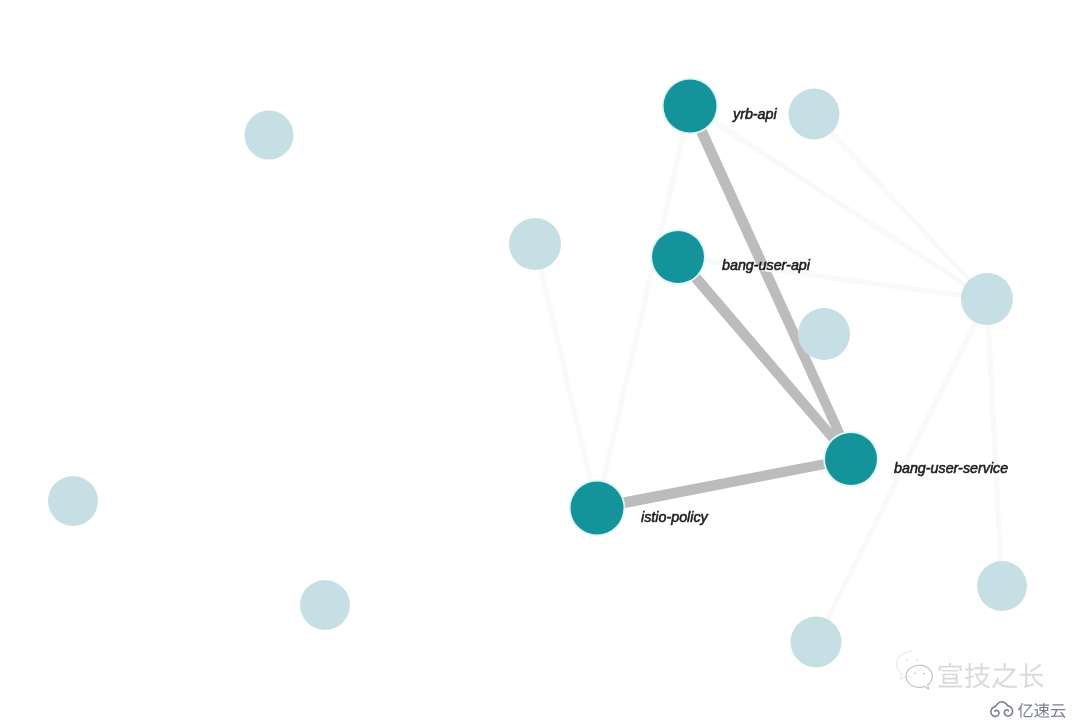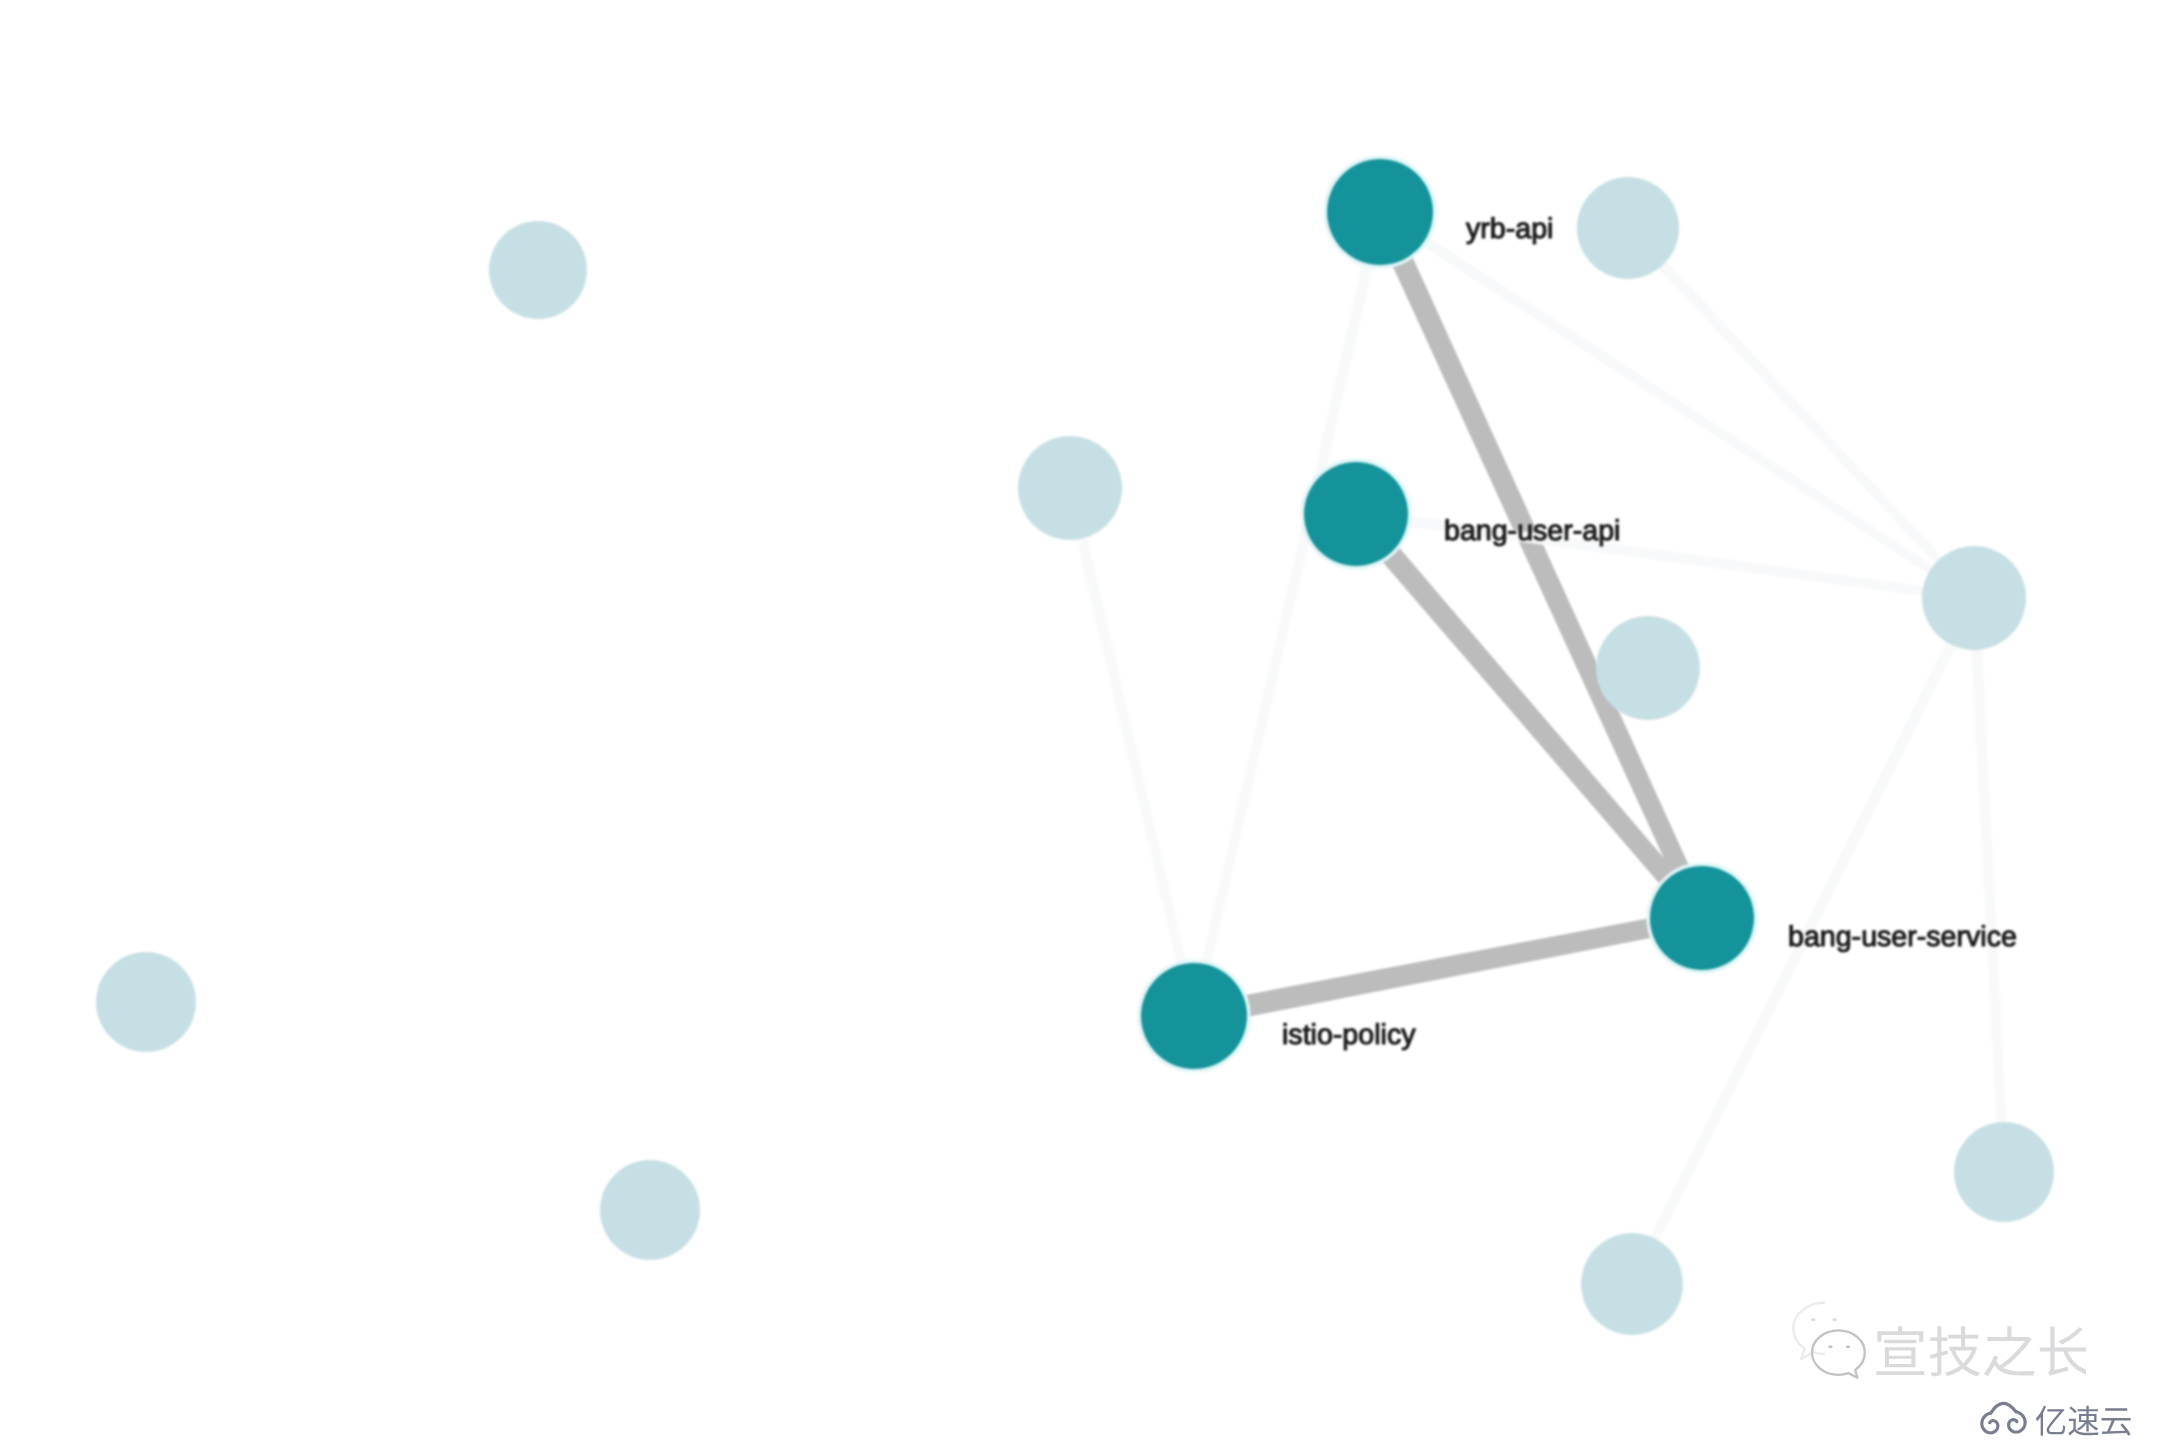--- a/index.html
+++ b/index.html
@@ -10,20 +10,21 @@
     height: 722px;
     overflow: hidden;
     background: #ffffff;
     font-family: "Liberation Sans", sans-serif;
   }
   #graph-root {
     position: relative;
     width: 1080px;
     height: 722px;
     background: #ffffff;
+    font-style: italic;
   }
   svg.layer { position: absolute; left: 0; top: 0; width: 1080px; height: 722px; }
   #node-layer, #edge-layer { filter: blur(0.55px); }
   .node-label {
     font-family: "Liberation Sans", sans-serif;
     font-size: 14.3px;
     fill: #1c1c1c;
     stroke: #1c1c1c;
     stroke-width: 0.55px;
     paint-order: stroke fill;

